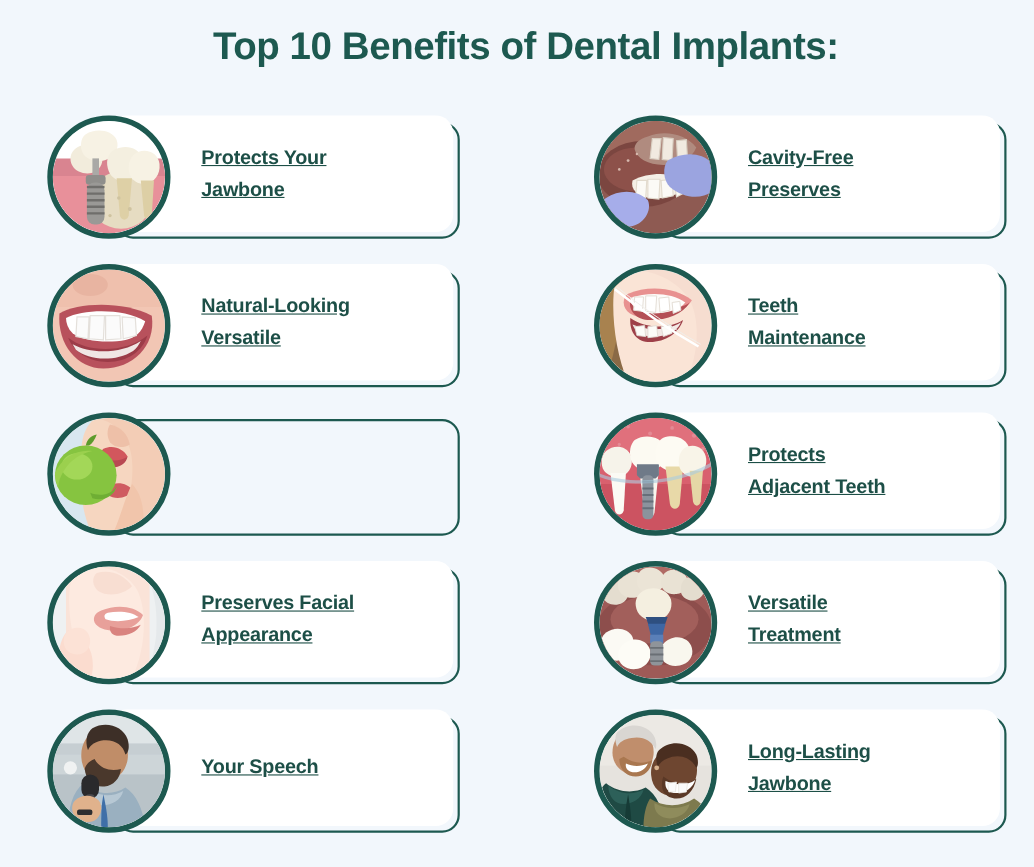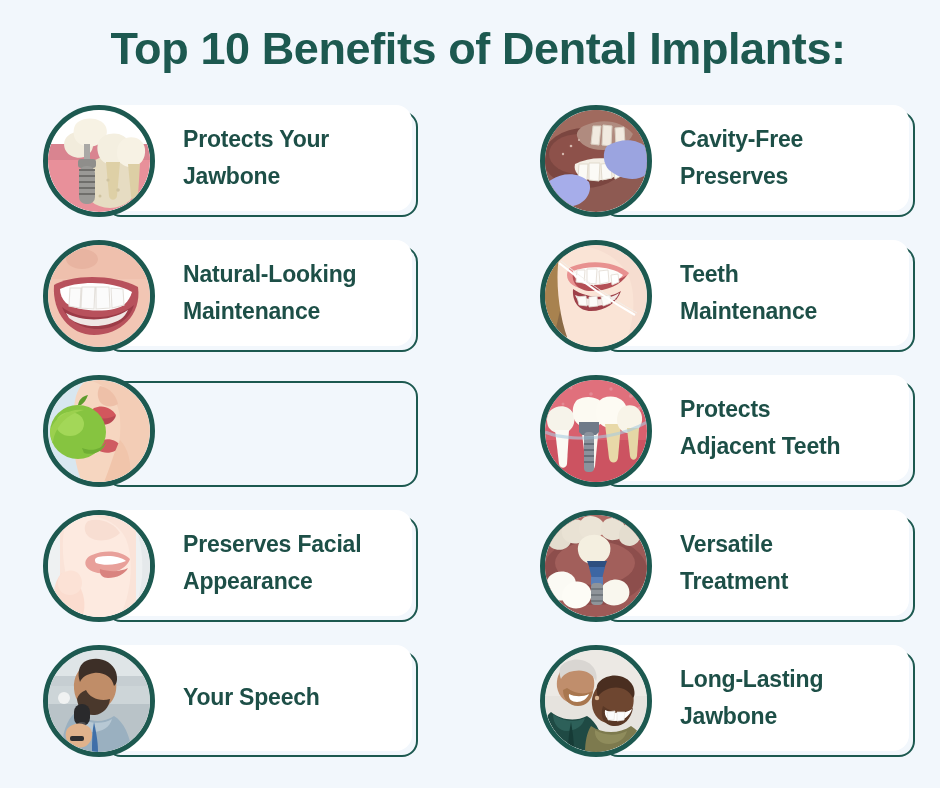--- a/index.html
+++ b/index.html
@@ -24,21 +24,21 @@
     background: #f2f7fc;
   }
 
   
   .page-title {
     position: absolute;
     top: 22px;
     left: 0;
     width: 940px;
     text-align: center;
-    font-size: 45px;
+    font-size: 35px;
     font-weight: 800;
     letter-spacing: -0.4px;
     color: #1d5950;
     line-height: 1.2;
     padding-left: 16px;
   }
 
   
   .grid {
     position: absolute;
@@ -85,26 +85,27 @@
     background: #ffffff;
     border-radius: 16px;
     z-index: 2;
     display: flex;
     align-items: center;
   }
 
   .card-label {
     margin-left: 84px;
     margin-right: 12px;
-    font-size: 23px;
+    font-size: 18px;
     font-weight: 800;
     line-height: 1.62;
     letter-spacing: -0.2px;
     color: #1d4f47;
     white-space: pre-line;
+    text-decoration: underline;
   }
 
   
   .card-thumb {
     position: absolute;
     left: 0;
     top: 0;
     width: 112px;
     height: 112px;
     border-radius: 50%;
@@ -161,21 +162,21 @@
               <circle cx="52" cy="86" r="1.5" fill="#cfc3a0"></circle>
             </svg>
           </div>
         </div>
       </div>
 
       <div class="benefit-card">
         <div class="card-shadow"></div>
         <div class="card-body">
           <div class="card-label">Natural-Looking
-Maintenance</div>
+Versatile</div>
         </div>
         <div class="card-thumb">
           <div class="thumb-art">
             <svg viewBox="0 0 102 102" preserveAspectRatio="xMidYMid slice">
               <rect width="102" height="102" fill="#f2c6b4"></rect>
               <path d="M0 0h102v34H0z" fill="#efc0ad"></path>
               <ellipse cx="34" cy="14" rx="16" ry="10" fill="#e8b4a1"></ellipse>
               <path d="M6 40c16-10 58-12 84 2 4 28-18 48-44 48C22 90 4 68 6 40z" fill="#b8515c"></path>
               <path d="M12 44c16-8 52-9 72 3-3 10-9 15-18 17-14 3-38 2-48-6-4-4-6-9-6-14z" fill="#ffffff"></path>
               <path d="M22 43l-1 18 11 2 1-20zM34 42l-1 21 13 1 1-22zM48 42v22l14-1-1-21zM63 43l1 20 12-3-1-16z" fill="#fbfbfb" stroke="#e4e0db" stroke-width="1.1"></path>

